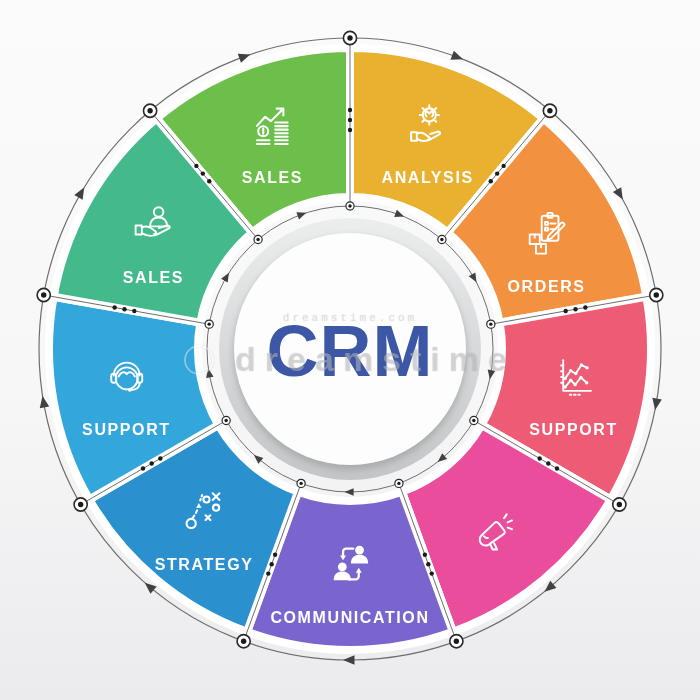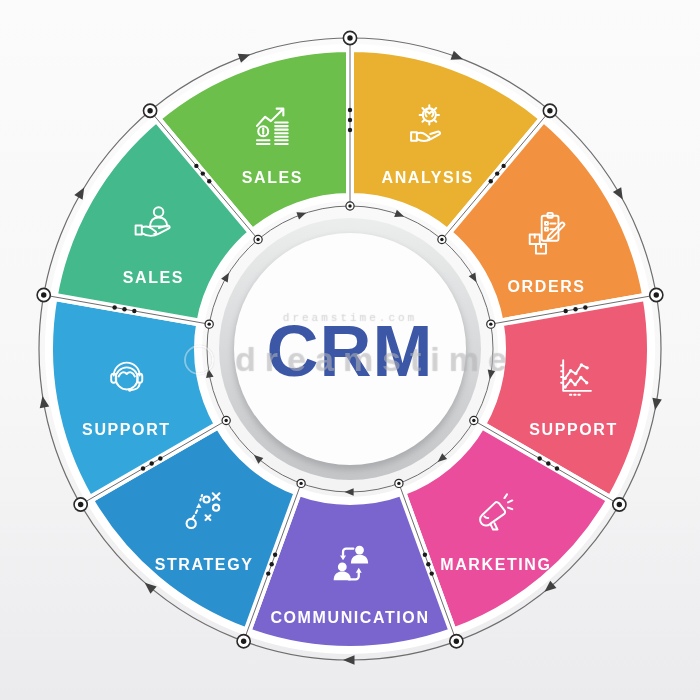--- a/index.html
+++ b/index.html
@@ -225,21 +225,20 @@
       </div>
       <div class="item" style="left: 495.9px; top: 530.9px;">
         <svg width="46" height="46" viewBox="0 0 48 48">
           <g fill="none" stroke="#fff" stroke-width="2.1" stroke-linecap="round" stroke-linejoin="round">
             <path d="M9 28.5 L22.5 15.5 a2.8 2.8 0 0 1 4.2.4 l5.8 7.4 a2.8 2.8 0 0 1-.6 4 L17.5 37.5 a5.6 5.6 0 0 1-8.5-9 z"></path>
             <path d="M11.5 29.5 q1.8 2.2 4 1.8"></path>
             <path d="M18 38 l2.6 5.4 h4.6 l-3.1-6.6"></path>
             <path d="M32.5 10.5 l2.6-3.8 M36.2 15 l4.4-2 M36.2 20.5 l4.4 1.6"></path>
           </g>
         </svg>
-        <span class="seg-label">MARKETING</span>
       </div>
       <div class="item" style="left: 350px; top: 584px;">
         <svg width="46" height="46" viewBox="0 0 48 48">
           <g>
             <g fill="#fff" stroke="none">
               <circle cx="15.5" cy="27" r="4.6"></circle>
               <path d="M6.5 41 c0-6.5 4-9.2 9-9.2 s9 2.7 9 9.2 z"></path>
               <circle cx="33.5" cy="9.5" r="4.6"></circle>
               <path d="M24.5 23.5 c0-6.5 4-9.2 9-9.2 s9 2.7 9 9.2 z"></path>
               <path d="M13.2 15.2 h6.2 l-3.1 5 z"></path>

